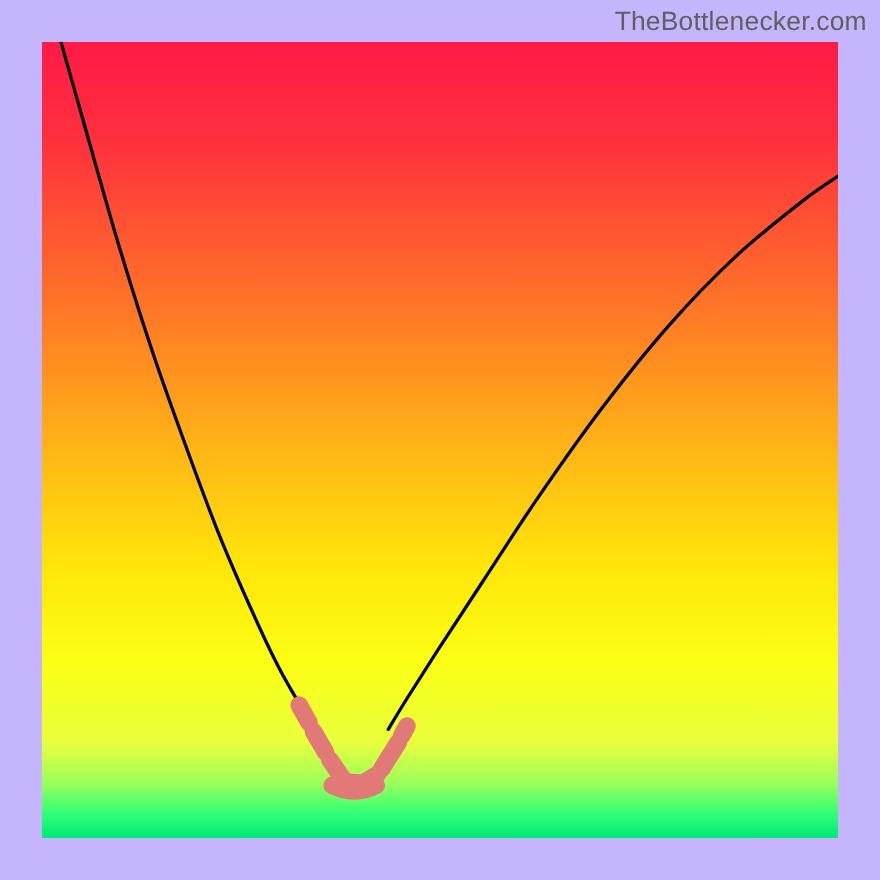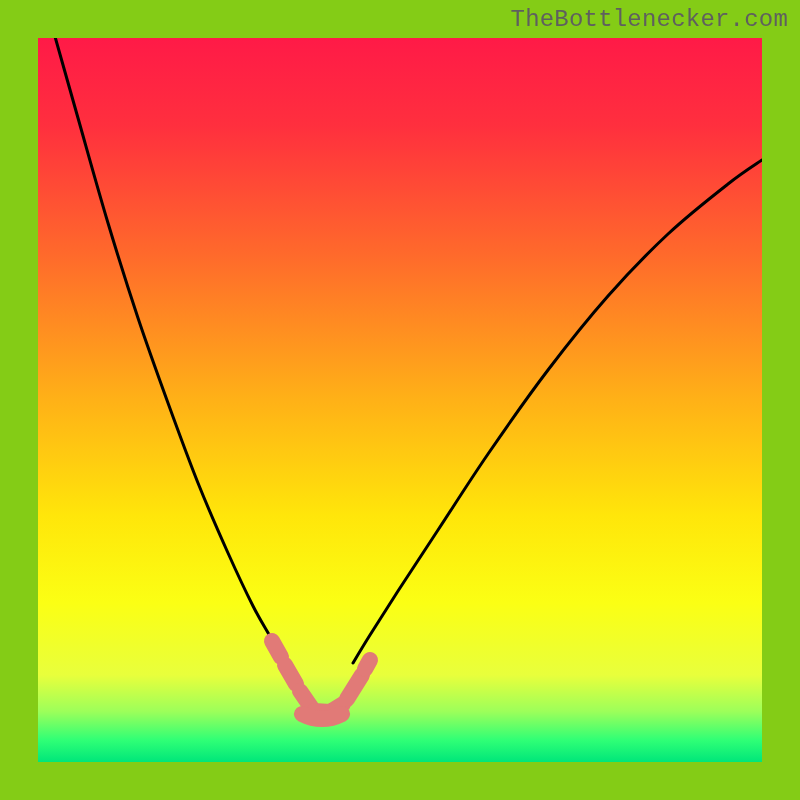--- a/index.html
+++ b/index.html
@@ -7,22 +7,21 @@
     padding: 0;
     width: 800px;
     height: 800px;
     background: #000;
     overflow: hidden;
     font-family: Arial, Helvetica, sans-serif;
   }
   .frame {
     position: absolute;
     inset: 0;
-    background: #84cc16;
-    font-family: Liberation Mono, monospace;
+    background: #c4b5fd;
   }
   .plot-area {
     position: absolute;
     left: 38px;
     top: 38px;
     width: 724px;
     height: 724px;
     overflow: hidden;
   }
   .watermark {

